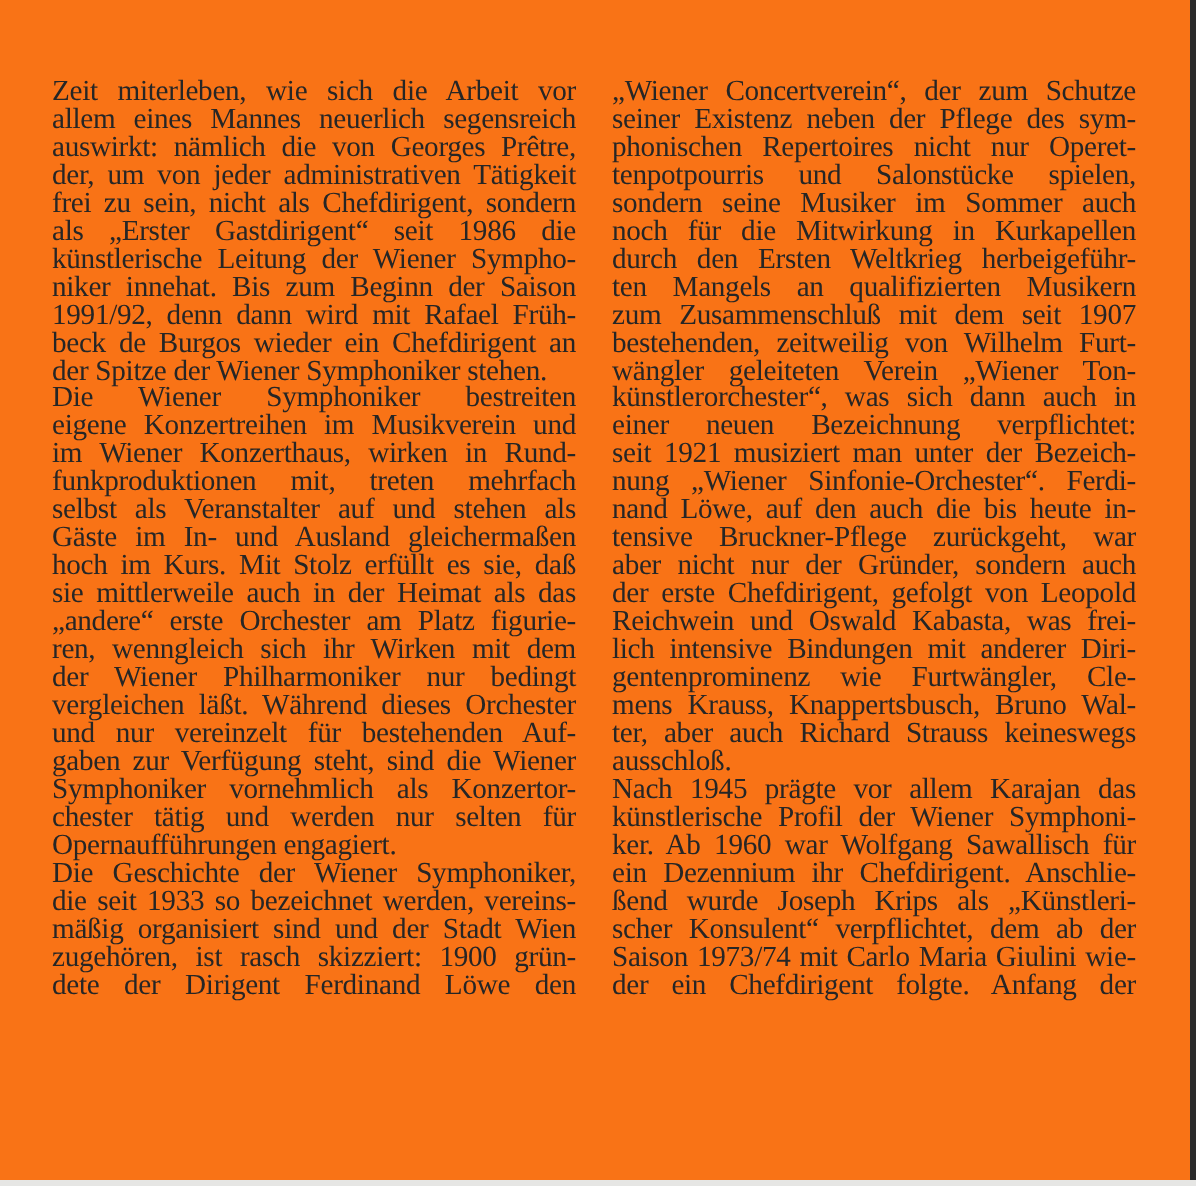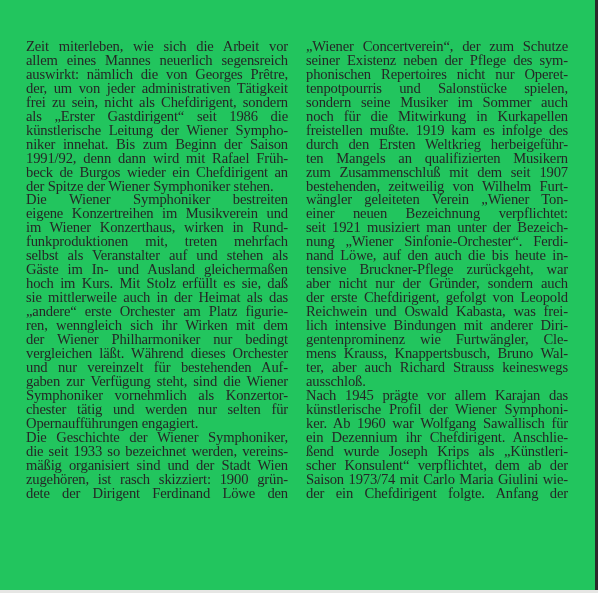--- a/index.html
+++ b/index.html
@@ -12,21 +12,21 @@
       background: #ffffff;
       position: relative;
       overflow: hidden;
     }
     .page {
       position: absolute;
       left: 0;
       top: 0;
       width: 598px;
       height: 590px;
-      background: #22c55e;
+      background: #f97316;
       border-bottom: 3px solid #e6e6e4;
     }
     .right-edge {
       position: absolute;
       top: 0;
       right: 0;
       width: 3px;
       height: 590px;
       background: #2a2a2a;
     }
@@ -95,26 +95,26 @@
       <span class="line">zugehören, ist rasch skizziert: 1900 grün-</span>
       <span class="line">dete der Dirigent Ferdinand Löwe den</span>
     </div>
   <div class="column col-right" id="col-right">
       <span class="line">„Wiener Concertverein“, der zum Schutze</span>
       <span class="line">seiner Existenz neben der Pflege des sym-</span>
       <span class="line">phonischen Repertoires nicht nur Operet-</span>
       <span class="line">tenpotpourris und Salonstücke spielen,</span>
       <span class="line">sondern seine Musiker im Sommer auch</span>
       <span class="line">noch für die Mitwirkung in Kurkapellen</span>
-      <span class="line">freistellen mußte. 1919 kam es infolge des</span>
       <span class="line">durch den Ersten Weltkrieg herbeigeführ-</span>
       <span class="line">ten Mangels an qualifizierten Musikern</span>
       <span class="line">zum Zusammenschluß mit dem seit 1907</span>
       <span class="line">bestehenden, zeitweilig von Wilhelm Furt-</span>
       <span class="line">wängler geleiteten Verein „Wiener Ton-</span>
+      <span class="line">künstlerorchester“, was sich dann auch in</span>
       <span class="line">einer neuen Bezeichnung verpflichtet:</span>
       <span class="line">seit 1921 musiziert man unter der Bezeich-</span>
       <span class="line">nung „Wiener Sinfonie-Orchester“. Ferdi-</span>
       <span class="line">nand Löwe, auf den auch die bis heute in-</span>
       <span class="line">tensive Bruckner-Pflege zurückgeht, war</span>
       <span class="line">aber nicht nur der Gründer, sondern auch</span>
       <span class="line">der erste Chefdirigent, gefolgt von Leopold</span>
       <span class="line">Reichwein und Oswald Kabasta, was frei-</span>
       <span class="line">lich intensive Bindungen mit anderer Diri-</span>
       <span class="line">gentenprominenz wie Furtwängler, Cle-</span>

